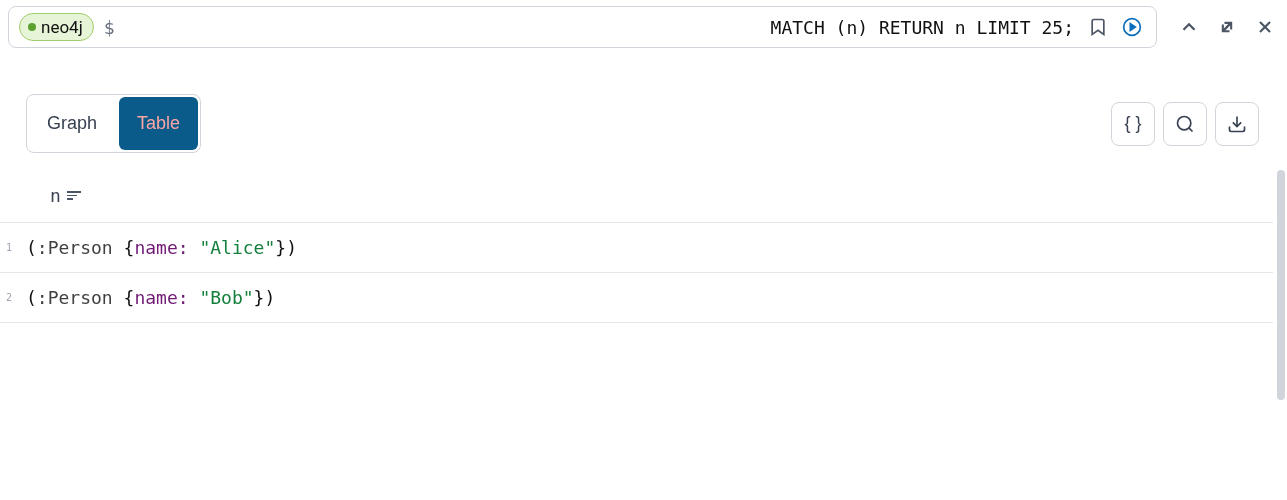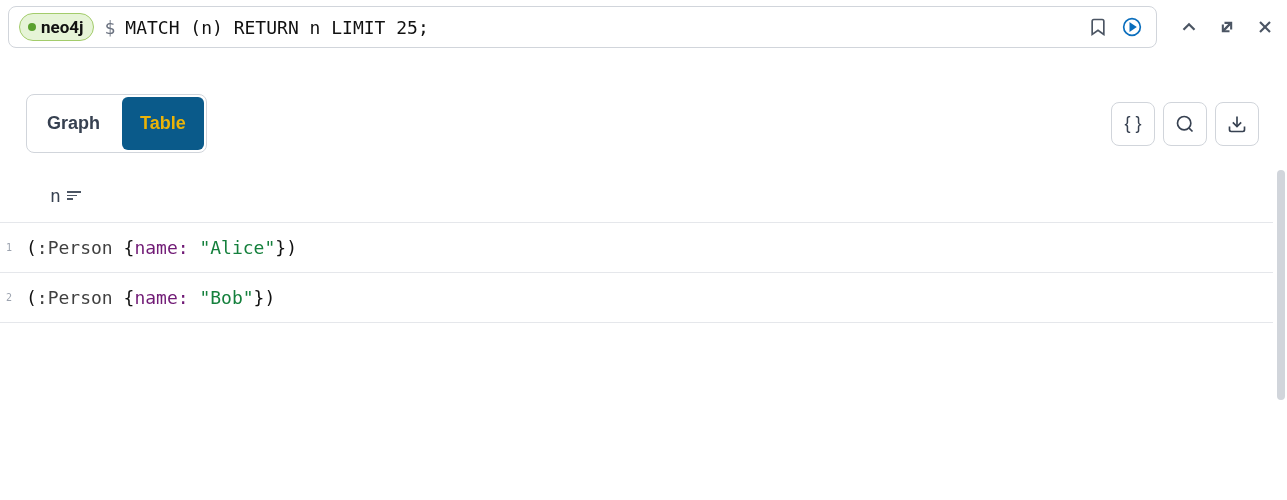--- a/index.html
+++ b/index.html
@@ -27,21 +27,21 @@
       background: #fff;
     }
     .db-chip {
       display: inline-flex;
       align-items: center;
       gap: 5px;
       background: #e6f4d7;
       border: 1px solid #a3cc6b;
       border-radius: 999px;
       padding: 3px 10px 3px 8px;
-      font-weight: 700;
+      font-weight: 400;
       font-size: 17px;
       color: #111;
     }
     .db-chip .dot {
       width: 8px;
       height: 8px;
       border-radius: 50%;
       background: #5aa12e;
     }
     .prompt {
@@ -50,20 +50,21 @@
       font-size: 18px;
     }
     .query-text {
       font-family: "Menlo", "Consolas", monospace;
       font-size: 18px;
       color: #111;
       flex: 1;
       border: none;
       outline: none;
       background: transparent;
+      text-align: right;
     }
     .icon-btn {
       width: 28px;
       height: 28px;
       display: inline-flex;
       align-items: center;
       justify-content: center;
       cursor: pointer;
       color: #4b5563;
       border-radius: 4px;
@@ -89,29 +90,29 @@
     .tab-group {
       display: inline-flex;
       border: 1px solid #d1d5db;
       border-radius: 8px;
       overflow: hidden;
       background: #fff;
     }
     .tab {
       padding: 8px 20px;
       font-size: 18px;
-      font-weight: 700;
+      font-weight: 400;
       color: #374151;
       cursor: pointer;
       border: none;
       background: transparent;
     }
     .tab.active {
       background: #0a5a8a;
-      color: #eab308;
+      color: #fca5a5;
       border-radius: 6px;
       margin: 2px;
       padding: 16px 18px;
     }
     .action-group {
       display: inline-flex;
       gap: 8px;
     }
     .action-btn {
       width: 44px;

